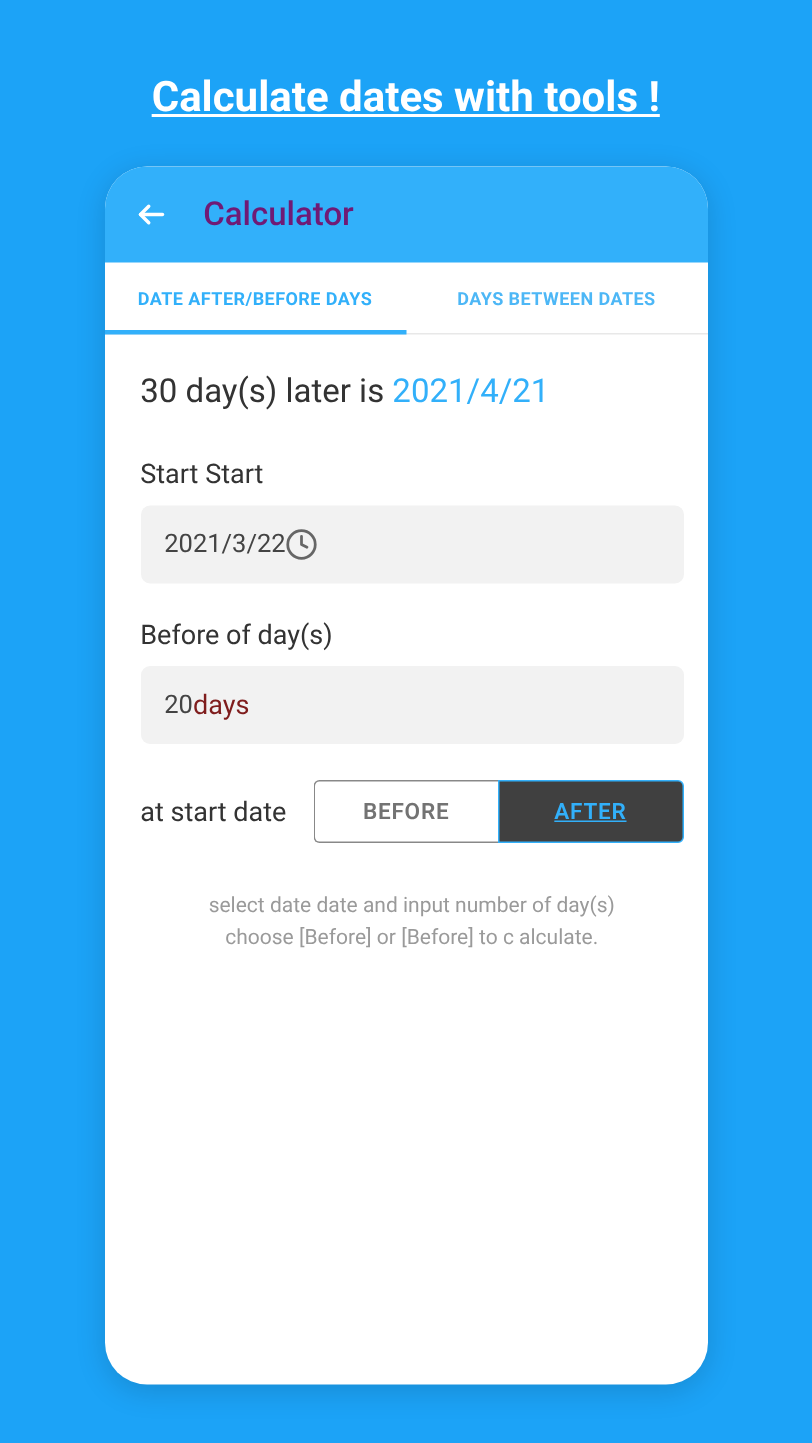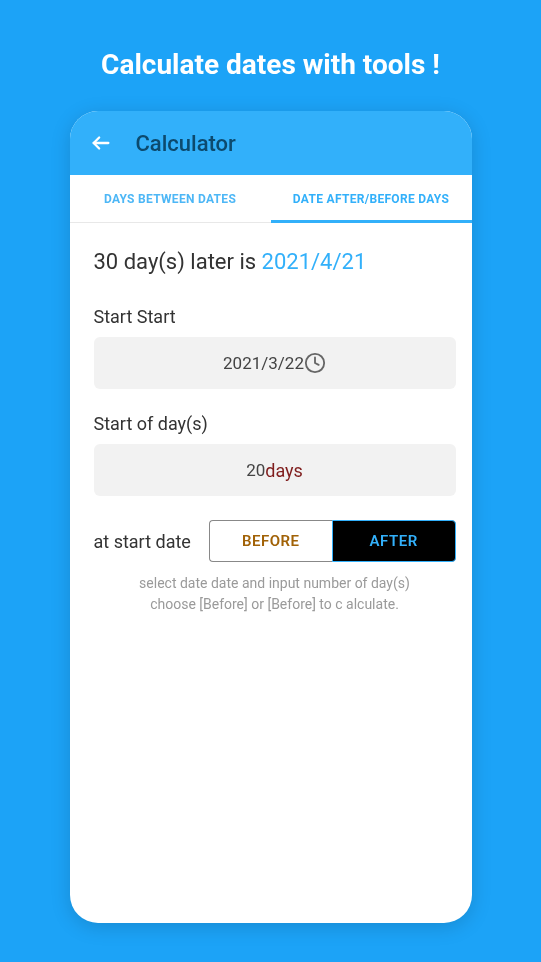--- a/index.html
+++ b/index.html
@@ -1,78 +1,78 @@
 <!DOCTYPE html>
 <html><head>
   <meta charset="utf-8">
   <style>
     * { margin: 0; padding: 0; box-sizing: border-box; font-family: -apple-system, BlinkMacSystemFont, 'Segoe UI', Roboto, sans-serif; }
     body { background: #1ca3f7; width: 541px; height: 962px; display: flex; flex-direction: column; align-items: center; }
-    .promo-title { color: white; font-size: 28px; font-weight: bold; margin-top: 48px; margin-bottom: 30px; text-align: right; }
+    .promo-title { color: white; font-size: 28px; font-weight: bold; margin-top: 48px; margin-bottom: 30px; text-align: right; text-decoration: underline; }
     .phone-frame { background: white; width: 402px; height: 812px; border-radius: 28px; overflow: hidden; box-shadow: 0 4px 20px rgba(0,0,0,0.15); display: flex; flex-direction: column; }
     .app-bar { background: #32b0fa; height: 64px; display: flex; align-items: center; padding: 0 20px; gap: 24px; }
     .back-arrow { color: white; cursor: pointer; display: flex; align-items: center; }
     .back-arrow svg { width: 22px; height: 22px; }
-    .app-title { color: #0c4a6e; font-size: 22px; font-weight: 500; }
+    .app-title { color: #701a75; font-size: 22px; font-weight: 500; }
     .tabs { display: flex; height: 48px; border-bottom: 1px solid #e8e8e8; }
     .tab { flex: 1; display: flex; align-items: center; justify-content: center; font-size: 12px; font-weight: 700; letter-spacing: 0.3px; color: #32b0fa; cursor: pointer; text-transform: uppercase; position: relative; }
     .tab.inactive { color: #4db7f6; }
     .tab.active::after { content: ''; position: absolute; bottom: -1px; left: 0; right: 0; height: 3px; background: #32b0fa; }
     .content { padding: 26px 16px 0 24px; flex: 1; }
     .result-line { font-size: 22px; font-weight: 400; color: #333; margin-bottom: 32px; }
     .result-date { color: #32b0fa; }
     .field-label { font-size: 18px; color: #333; margin-bottom: 10px; }
-    .input-box { background: #f2f2f2; border-radius: 6px; height: 52px; display: flex; align-items: center; justify-content: center; padding: 0 16px; margin-bottom: 24px; }
+    .input-box { background: #f2f2f2; border-radius: 6px; height: 52px; display: flex; align-items: center; justify-content: flex-start; padding: 0 16px; margin-bottom: 24px; }
     .input-value { font-size: 17px; color: #444; }
     .clock-icon { width: 22px; height: 22px; color: #666; }
     .input-suffix { font-size: 18px; color: #7f1d1d; }
-    .toggle-row { display: flex; align-items: center; gap: 18px; margin-top: 6px; margin-bottom: 11px; }
+    .toggle-row { display: flex; align-items: center; gap: 18px; margin-top: 6px; margin-bottom: 32px; }
     .toggle-label { font-size: 18px; color: #333; }
     .toggle-buttons { display: flex; flex: 1; }
     .toggle-btn { flex: 1; height: 42px; display: flex; align-items: center; justify-content: center; font-size: 15px; font-weight: 600; letter-spacing: 0.5px; cursor: pointer; text-transform: uppercase; }
-    .toggle-btn.before { border: 1.5px solid #888; color: #a16207; border-top-left-radius: 4px; border-bottom-left-radius: 4px; border-right: none; }
-    .toggle-btn.after { border: 1.5px solid #32b0fa; background: #000000; color: #32b0fa; border-top-right-radius: 4px; border-bottom-right-radius: 4px; }
+    .toggle-btn.before { border: 1.5px solid #888; color: #737373; border-top-left-radius: 4px; border-bottom-left-radius: 4px; border-right: none; }
+    .toggle-btn.after { border: 1.5px solid #32b0fa; background: #404040; color: #32b0fa; border-top-right-radius: 4px; border-bottom-right-radius: 4px; text-decoration: underline; }
     .help-text { font-size: 14px; color: #9a9a9a; text-align: center; line-height: 1.5; margin-top: 6px; padding: 0 6px; }
   </style>
 </head>
 <body>
 
 <div class="promo-title">Calculate dates with tools !</div>
 
 <div class="phone-frame">
   <div class="app-bar">
     <div class="back-arrow">
       <svg viewBox="0 0 24 24" fill="none" stroke="currentColor" stroke-width="2.5" stroke-linecap="round" stroke-linejoin="round">
           <line x1="20" y1="12" x2="4" y2="12"></line>
           <polyline points="10 18 4 12 10 6"></polyline>
         </svg>
     </div>
     <div class="app-title">Calculator</div>
   </div>
 
   <div class="tabs">
+    <div class="tab active">DATE AFTER/BEFORE DAYS</div>
     <div class="tab inactive">DAYS BETWEEN DATES</div>
-    <div class="tab active">DATE AFTER/BEFORE DAYS</div>
   </div>
 
   <div class="content">
     <div class="result-line">
       <span>30 day(s) later is </span><span class="result-date">2021/4/21</span>
     </div>
 
     <div class="field-label">Start Start</div>
     <div class="input-box">
       <span class="input-value">2021/3/22</span>
       <svg class="clock-icon" viewBox="0 0 24 24" fill="none" stroke="currentColor" stroke-width="2" stroke-linecap="round" stroke-linejoin="round">
           <circle cx="12" cy="12" r="10"></circle>
           <polyline points="12 6 12 12 16 14"></polyline>
         </svg>
     </div>
 
-    <div class="field-label">Start of day(s)</div>
+    <div class="field-label">Before of day(s)</div>
     <div class="input-box">
       <span class="input-value">20</span>
       <span class="input-suffix">days</span>
     </div>
 
     <div class="toggle-row">
       <div class="toggle-label">at start date</div>
       <div class="toggle-buttons">
         <div class="toggle-btn before">BEFORE</div>
         <div class="toggle-btn after">AFTER</div>

